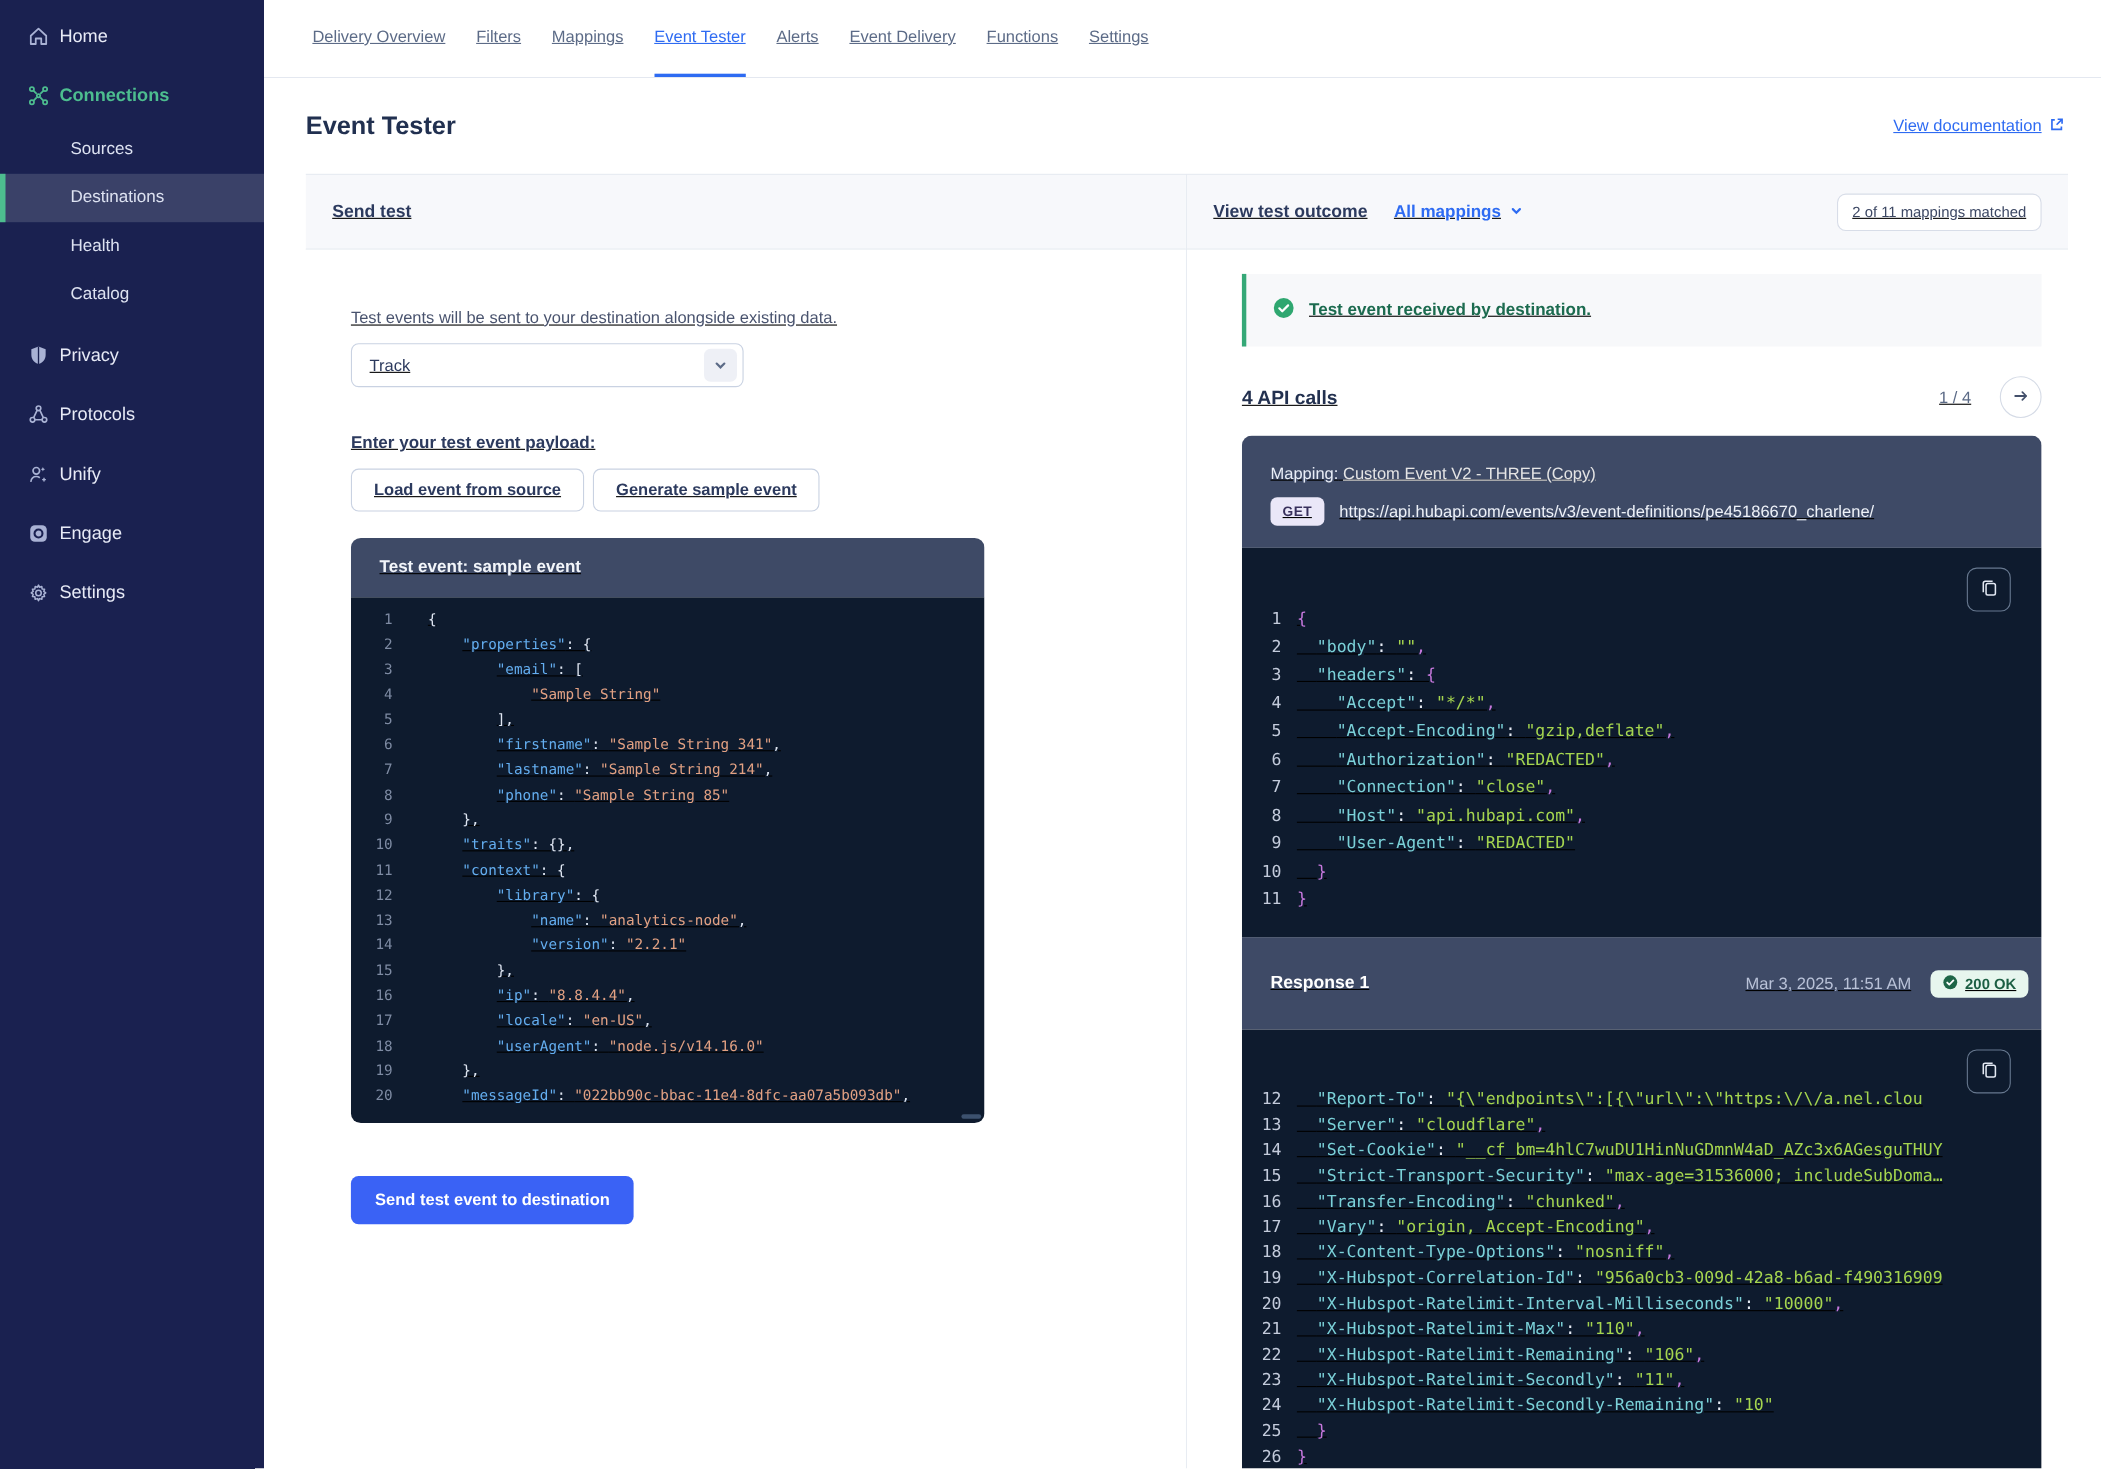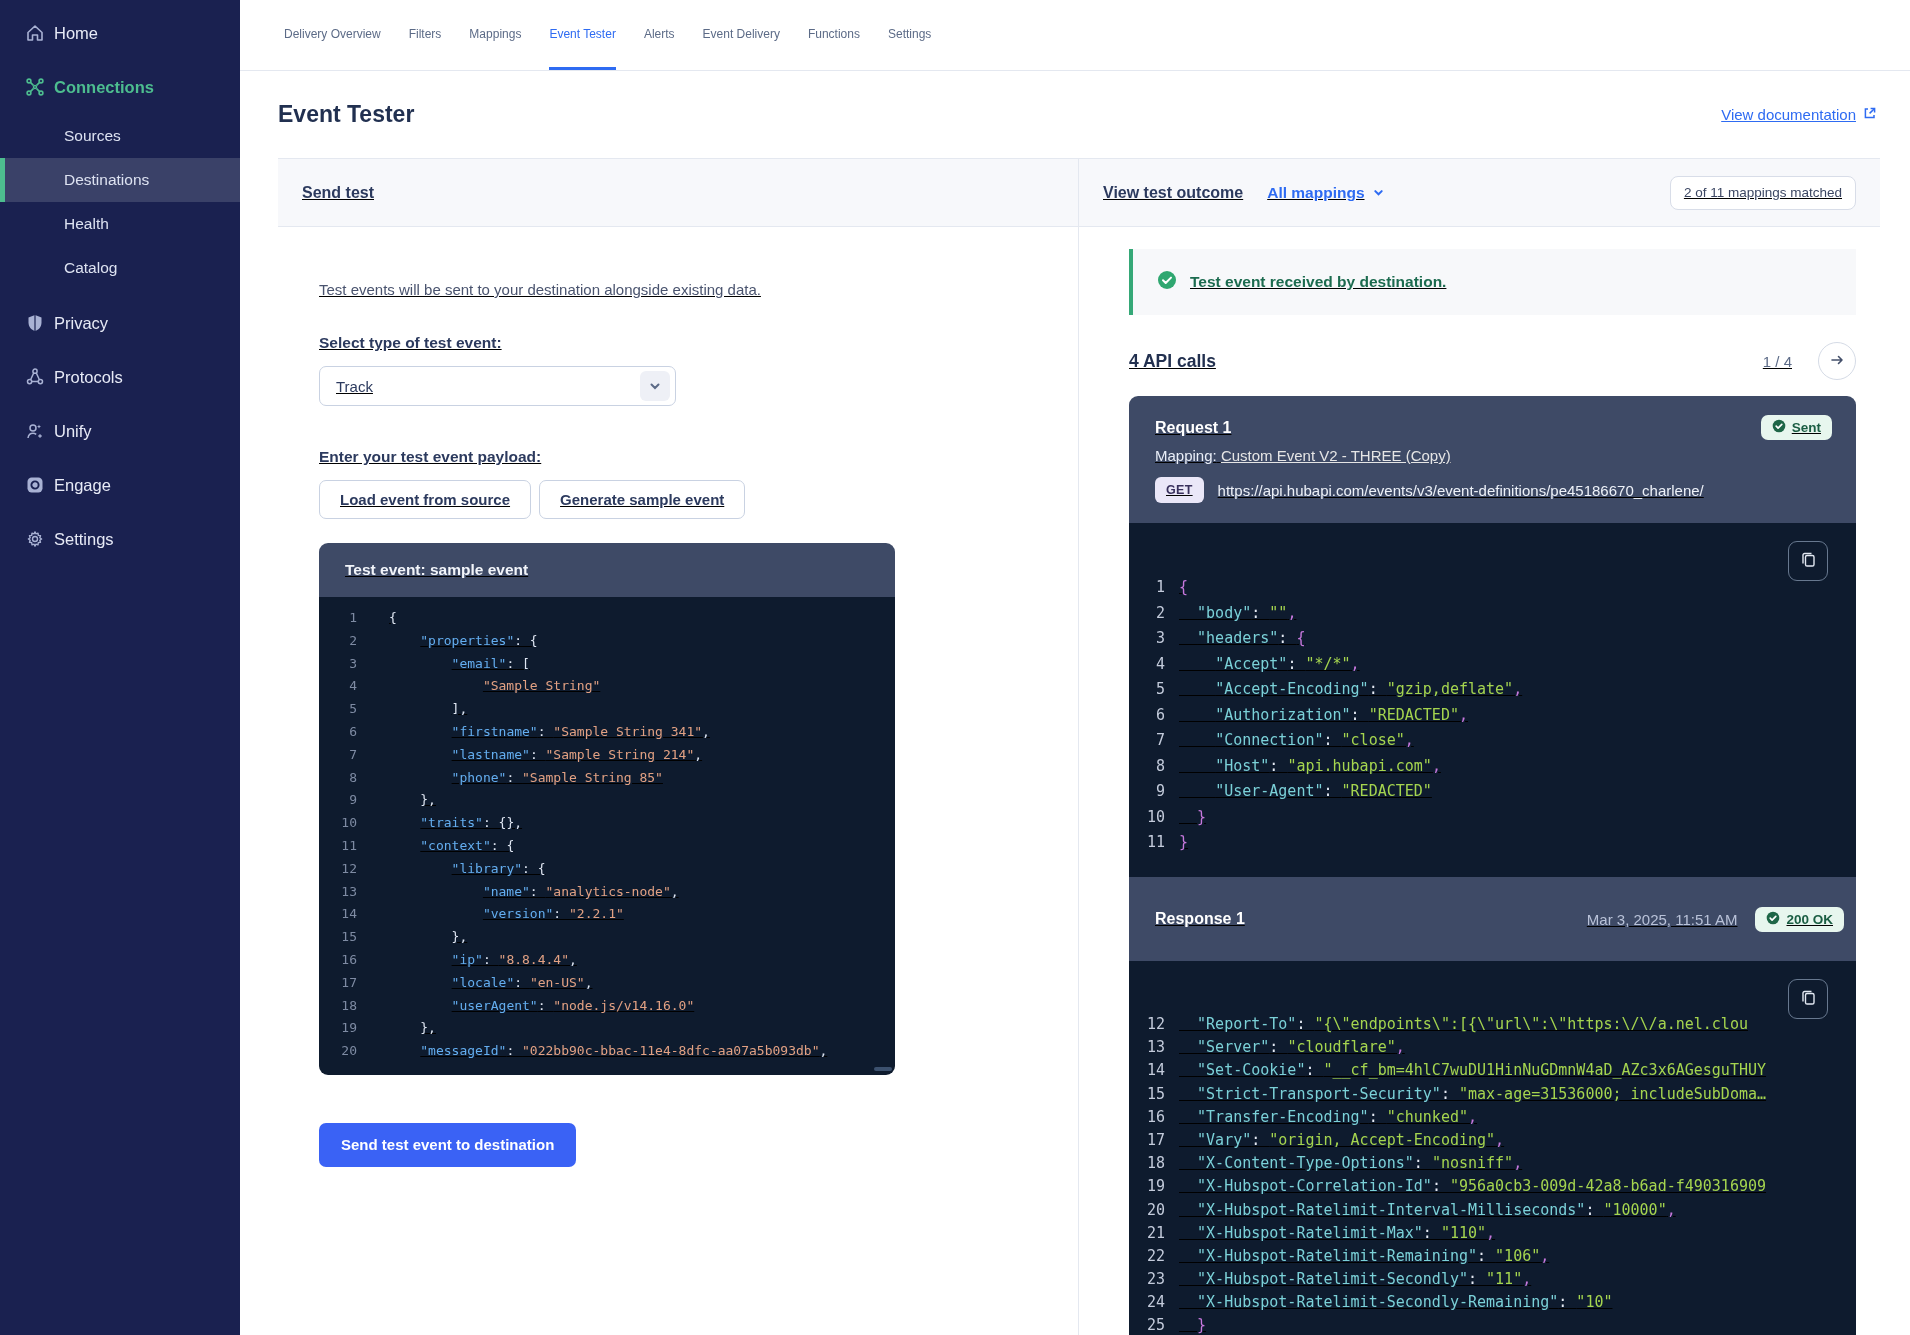--- a/index.html
+++ b/index.html
@@ -14,22 +14,22 @@
   .side-item.sub{height:44px;padding-left:64px;font-size:15.5px;font-weight:400;color:#dde2f1;}
   .side-item.selected{background:#3a4168;}
   .side-item.selected::before{content:"";position:absolute;left:0;top:0;bottom:0;width:5px;background:#4dbd8f;}
   .side-item.green{color:#4dbd8f;font-weight:600;}
   .side-gap{height:6px;}
 
   
   .main{flex:1;display:flex;flex-direction:column;min-width:0;}
   .tabbar{height:70px;min-height:70px;border-bottom:1px solid #e4e8f0;display:flex;align-items:stretch;
     padding-left:44px;gap:28px;background:#fff;}
-  .tab{display:flex;align-items:center;font-size:12px;color:#5c6b87;border-bottom:3px solid transparent;
-    box-sizing:border-box;cursor:pointer;white-space:nowrap;}
+  .tab{display:flex;align-items:center;font-size:15px;color:#5c6b87;border-bottom:3px solid transparent;
+    box-sizing:border-box;cursor:pointer;white-space:nowrap;text-decoration:underline;}
   .tab.active{color:#2e6bf2;border-bottom-color:#2e6bf2;font-weight:500;}
 
   .page-head{height:87px;min-height:87px;display:flex;align-items:center;justify-content:space-between;
     padding:0 33px 0 38px;background:#fff;}
   .page-title{font-size:23px;font-weight:600;color:#213050;}
   .doc-link{display:flex;align-items:center;gap:7px;color:#2e6bf2;font-size:15px;text-decoration:underline;cursor:pointer;}
 
   
   .panels{flex:1;display:flex;margin:0 30px 0 38px;border-top:1px solid #e4e8f0;min-height:0;}
   .panel{width:801px;min-width:801px;display:flex;flex-direction:column;box-sizing:border-box;text-decoration:underline;}
@@ -242,21 +242,20 @@
     <div class="panels">
 
       <section class="panel left">
         <div class="panel-band">
           <span class="band-title">Send test</span>
         </div>
         <div class="panel-body">
           <div class="lp">
             <div class="intro">Test events will be sent to your destination alongside existing data.</div>
 
-            <div class="field-label">Select type of test event:</div>
             <div class="selectbox">
               <span>Track</span>
               <span class="chev">
                 <svg width="12" height="12" viewBox="0 0 12 12" fill="none" stroke="currentColor" stroke-width="2" stroke-linecap="round">
                     <path d="M2.5 4.5 L6 8 L9.5 4.5"></path>
                   </svg>
               </span>
             </div>
 
             <div class="field-label payload-label">Enter your test event payload:</div>
@@ -335,32 +334,20 @@
                   <svg width="16" height="16" viewBox="0 0 16 16" fill="none" stroke="#44506b" stroke-width="1.6" stroke-linecap="round" stroke-linejoin="round">
                       <path d="M3 8 H13 M9.5 4.5 L13 8 L9.5 11.5"></path>
                     </svg>
                 </span>
               </button>
             </div>
 
             <div class="call-card">
 
               <div class="call-head">
-                <div class="ch-row1">
-                  <span class="req-title">Request 1</span>
-                  <span class="mint-badge">
-                    <span>
-                      <svg width="14" height="14" viewBox="0 0 20 20">
-                          <circle cx="10" cy="10" r="9" fill="#1e6647"></circle>
-                          <path d="M6 10.3 L8.7 13 L14 7.6" stroke="#fff" stroke-width="2.4" fill="none" stroke-linecap="round" stroke-linejoin="round"></path>
-                        </svg>
-                    </span>
-                    <span>Sent</span>
-                  </span>
-                </div>
                 <div class="ch-row2">
                   <span>Mapping:</span>
                   <a>Custom Event V2 - THREE (Copy)</a>
                 </div>
                 <div class="ch-row3">
                   <span class="method-chip">GET</span>
                   <span class="url">https://api.hubapi.com/events/v3/event-definitions/pe45186670_charlene/</span>
                 </div>
               </div>
 

